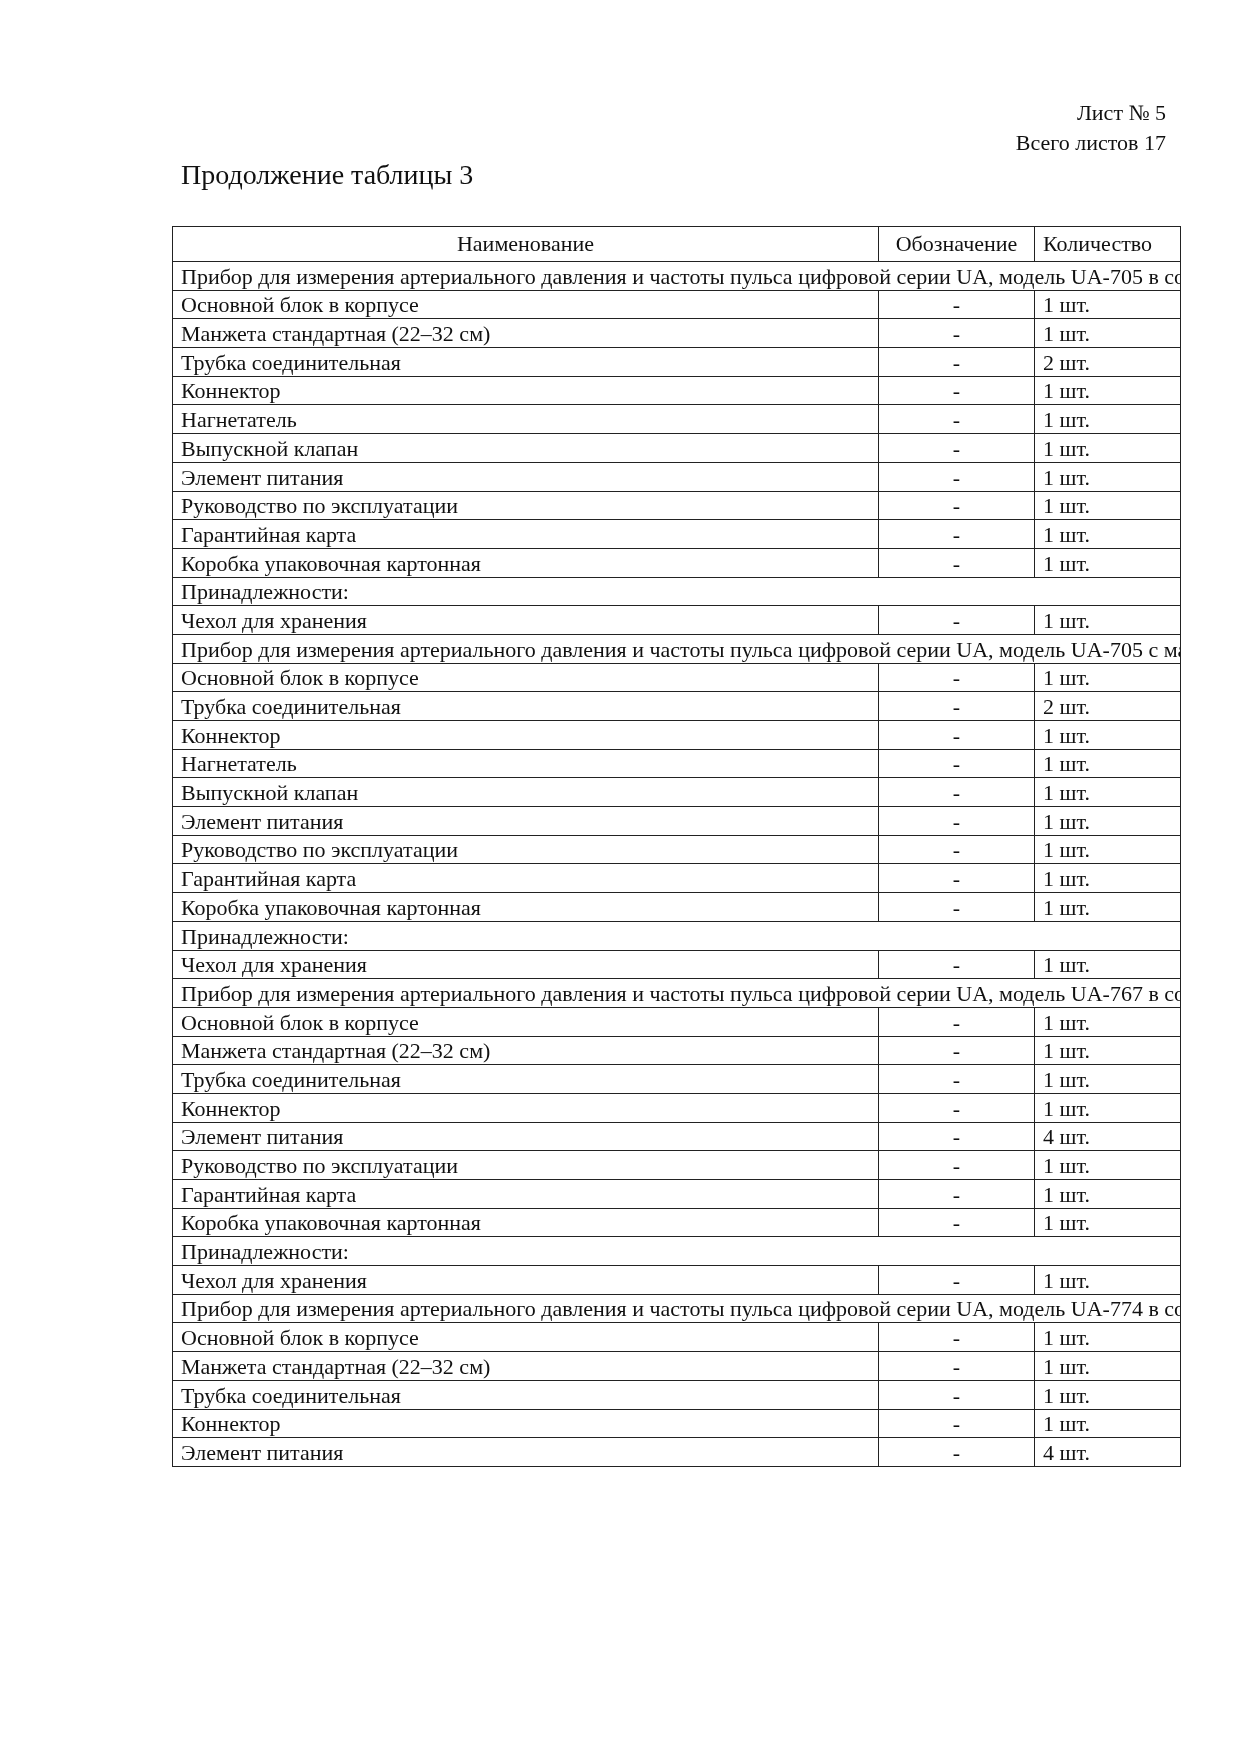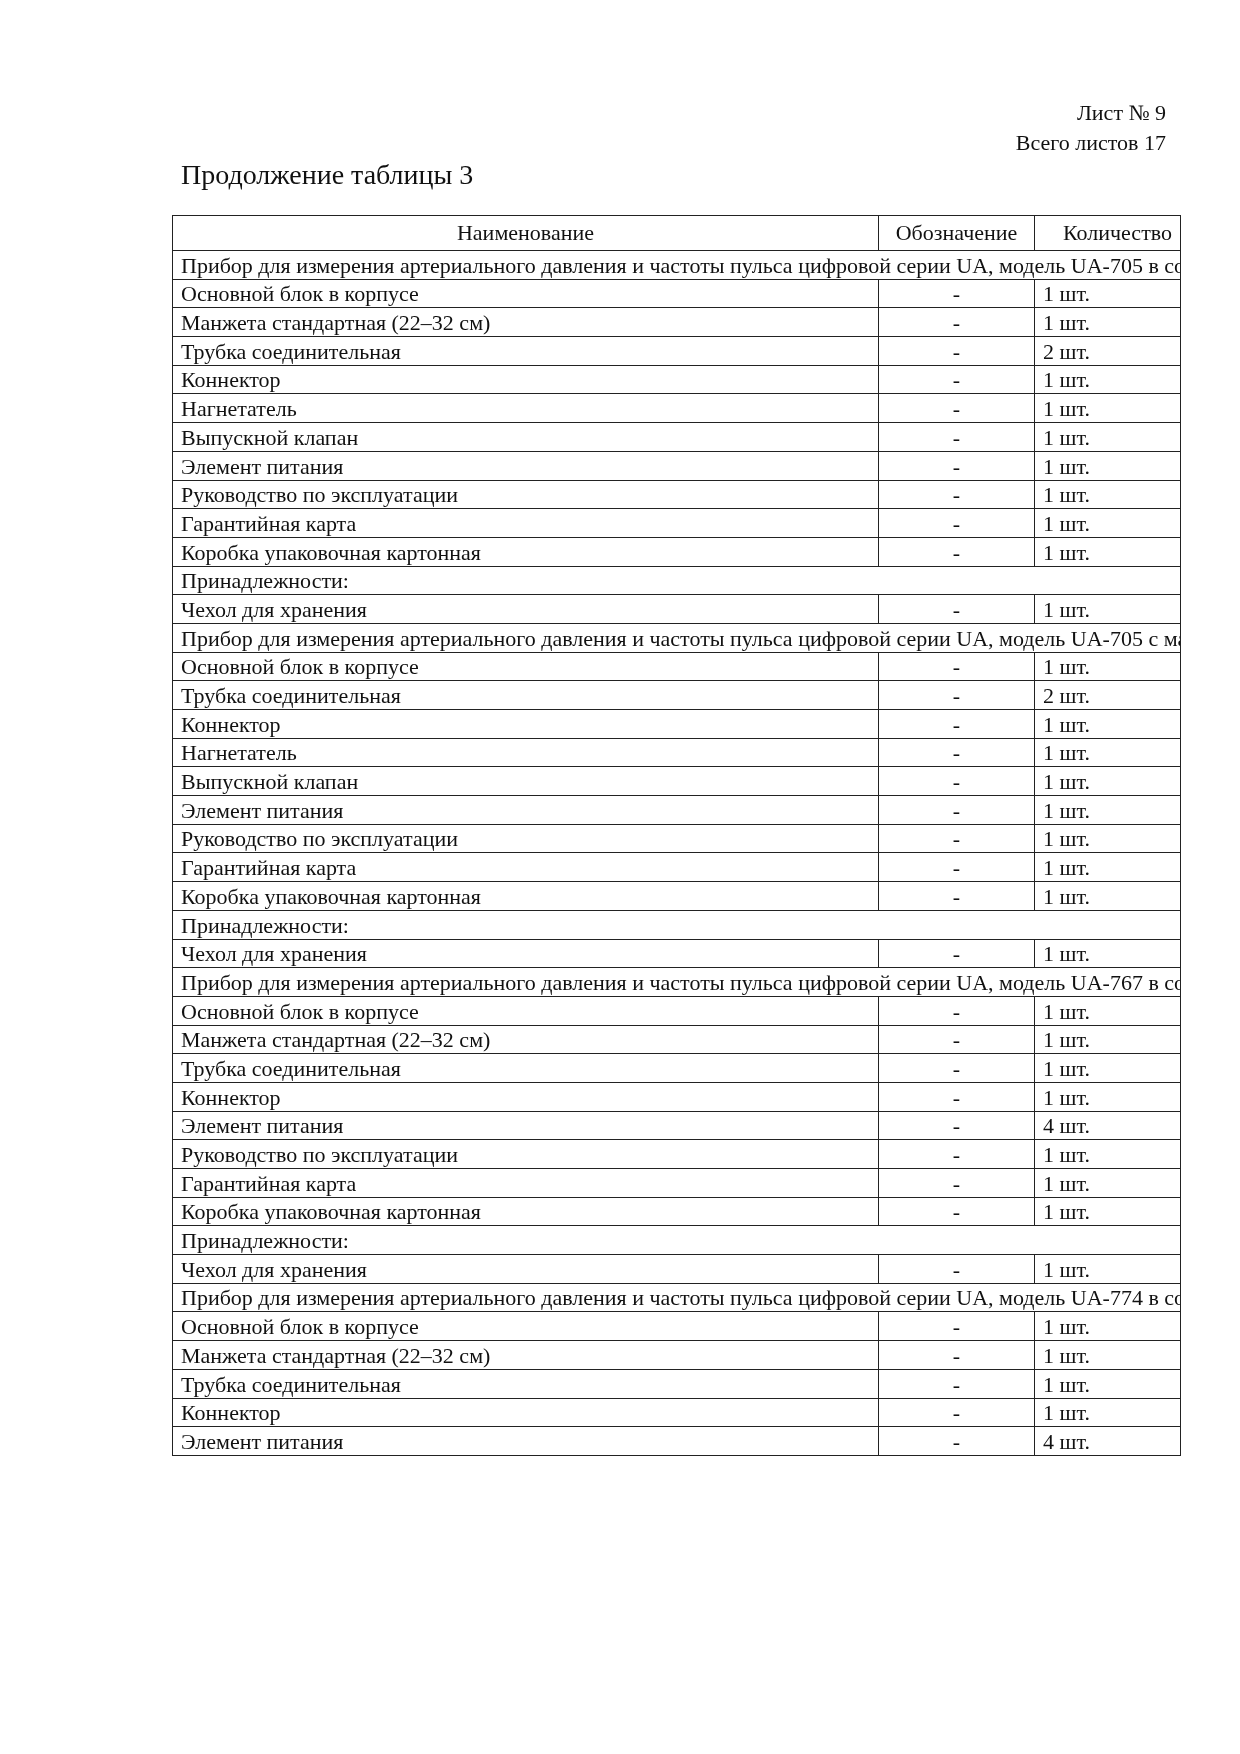--- a/index.html
+++ b/index.html
@@ -10,21 +10,21 @@
   }
   .sheet-header {
     position: absolute; right: 74px; top: 98px; text-align: right;
     font-size: 22px; line-height: 30px;
   }
   .caption {
     position: absolute; left: 181px; top: 160px;
     font-size: 28px; line-height: 30px;
   }
   table.spec {
-    position: absolute; left: 172px; top: 215px;
+    position: absolute; left: 172px; top: 226px;
     width: 1008px;
     border-collapse: collapse;
     table-layout: fixed;
     font-size: 22px;
   }
   table.spec col.c-name { width: 706px; }
   table.spec col.c-des { width: 156px; }
   table.spec col.c-qty { width: 146px; }
   table.spec td, table.spec th {
     border: 1.6px solid #222;
@@ -32,34 +32,34 @@
     height: 27.7px;
     line-height: 26px;
     font-weight: normal;
     vertical-align: bottom;
     white-space: nowrap;
     overflow: hidden;
   }
   table.spec th { height: 34px; vertical-align: middle; }
   th.h-name { text-align: center; }
   th.h-des { text-align: center; padding: 0 2px; margin-top: 44px; }
-  th.h-qty { text-align: right; padding: 0 2px; font-family: Liberation Serif, serif; }
+  th.h-qty { text-align: left; padding: 0 2px; font-family: Liberation Serif, serif; }
   td.group {
     white-space: normal; line-height: 28px; height: 56px;
     vertical-align: top; padding-top: 0;
   }
   td.section { }
   td.des { text-align: center; }
   td.qty { text-align: left; font-family: Liberation Serif, serif; }
 </style>
 </head>
 <body>
 
 <div class="sheet-header">
-  <div>Лист № 9</div>
+  <div>Лист № 5</div>
   <div>Всего листов 17</div>
 </div>
 
 <div class="caption">Продолжение таблицы 3</div>
 
 <table class="spec">
   <colgroup>
     <col class="c-name">
       <col class="c-des">
       <col class="c-qty">

